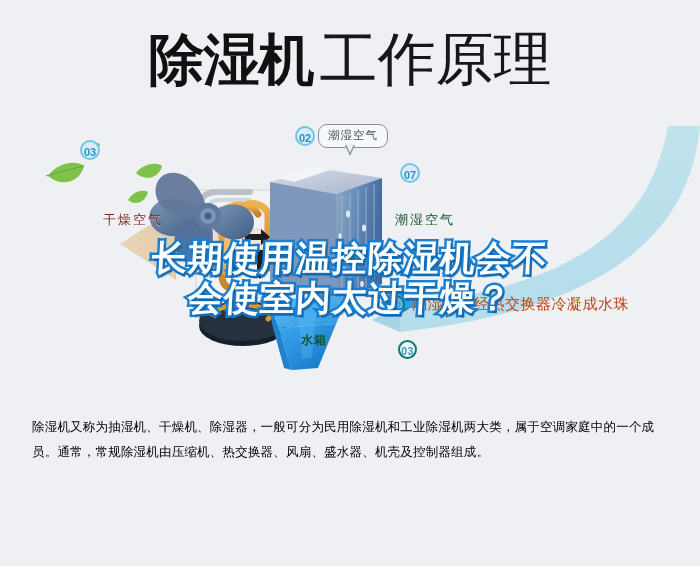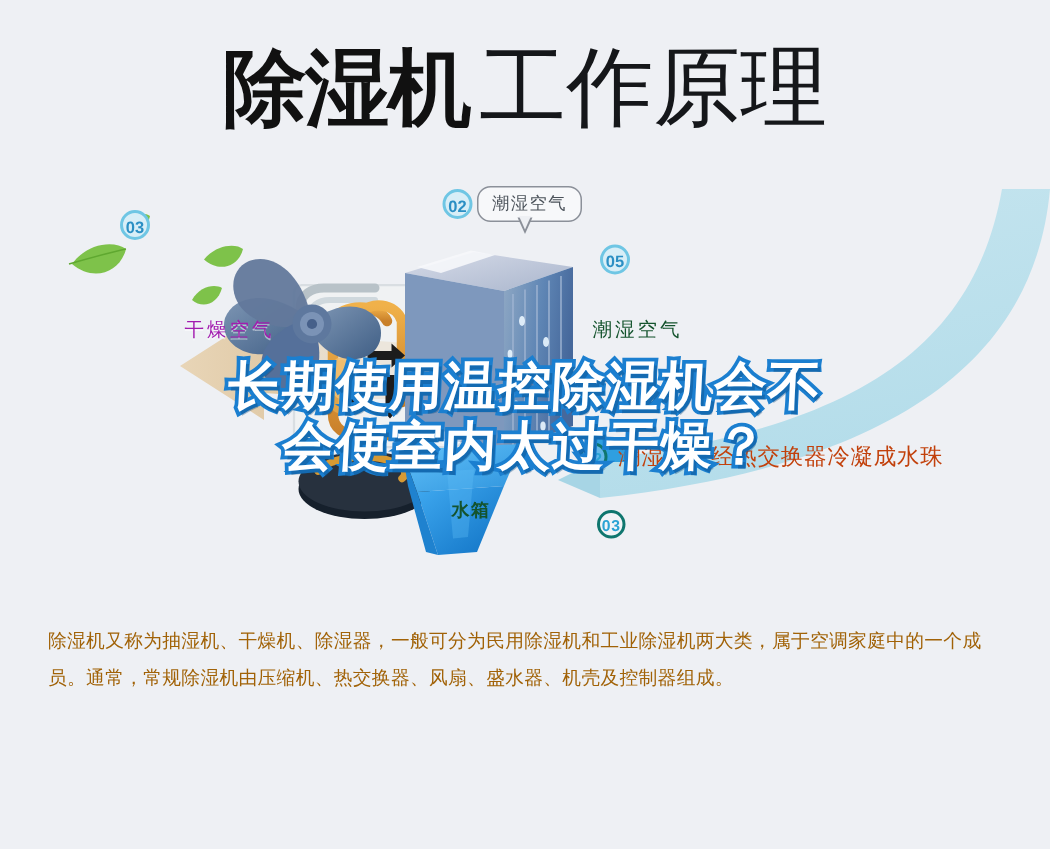--- a/index.html
+++ b/index.html
@@ -65,23 +65,22 @@
     border-top:11px solid #8b9099;
   }
   .callout-tail i{
     position:absolute;left:-4px;top:-12px;width:0;height:0;
     border-left:4px solid transparent;border-right:4px solid transparent;
     border-top:9px solid #eef0f4;
   }
 
   .txt-dry{
     position:absolute;left:103px;top:93px;
-    font-size:13px;color:#a21caf;letter-spacing:2px;
+    font-size:13px;color:#7f1d1d;letter-spacing:2px;
     text-shadow:0 1px 0 rgba(255,255,255,.5);
-    margin-left:20px;
   }
   .txt-wet{
     position:absolute;left:395px;top:93px;
     font-size:13px;color:#14532d;letter-spacing:2px;
   }
   .txt-tank{
     position:absolute;left:301px;top:214px;
     font-size:12px;color:#14532d;font-weight:bold;letter-spacing:1px;
   }
 
@@ -109,21 +108,21 @@
     paint-order:stroke fill;
     text-shadow:
       0 0 0 #1b7fd0,
       2px 3px 0 rgba(10,70,120,0.35);
     transform:skewX(-3deg);
   }
 
   
   .body-copy{
     position:absolute;left:32px;top:414px;width:640px;
-    font-size:12.5px;line-height:25px;color:#a16207;
+    font-size:12.5px;line-height:25px;color:#000000;
     font-family:"DejaVu Sans","Liberation Sans",sans-serif;
     letter-spacing:0.2px;
   }
   .body-copy p{margin:0 0 13px 0;}
   .body-copy p:last-child{margin-bottom:0;}
 </style>
 </head>
 <body>
 
 <div id="page">
@@ -252,21 +251,21 @@
         <path d="M278 210 L336 206 L318 250 L292 252 Z" fill="url(#gTank)"></path>
         <path d="M268 182 L278 210 L292 252 L284 250 L272 206 Z" fill="#1f82cf"></path>
         <path d="M298 196 L316 195 L312 240 L302 241 Z" fill="#5fbdf6" opacity="0.35"></path>
       </g>
 
       <ellipse cx="300" cy="174" rx="8" ry="5" fill="#ffffff" opacity="0.5"></ellipse>
     </svg>
 
     <span class="lbl badge solid" id="num03-top">03</span>
     <span class="lbl badge solid" id="num02-top">02</span>
-    <span class="lbl badge solid" id="num01-top">05</span>
+    <span class="lbl badge solid" id="num01-top">07</span>
 
     <div class="callout">潮湿空气</div>
     <div class="callout-tail">
         <i></i>
       </div>
 
     <div class="txt-dry">干燥空气</div>
     <div class="txt-wet">潮湿空气</div>
     <div class="txt-tank">水箱</div>
 

